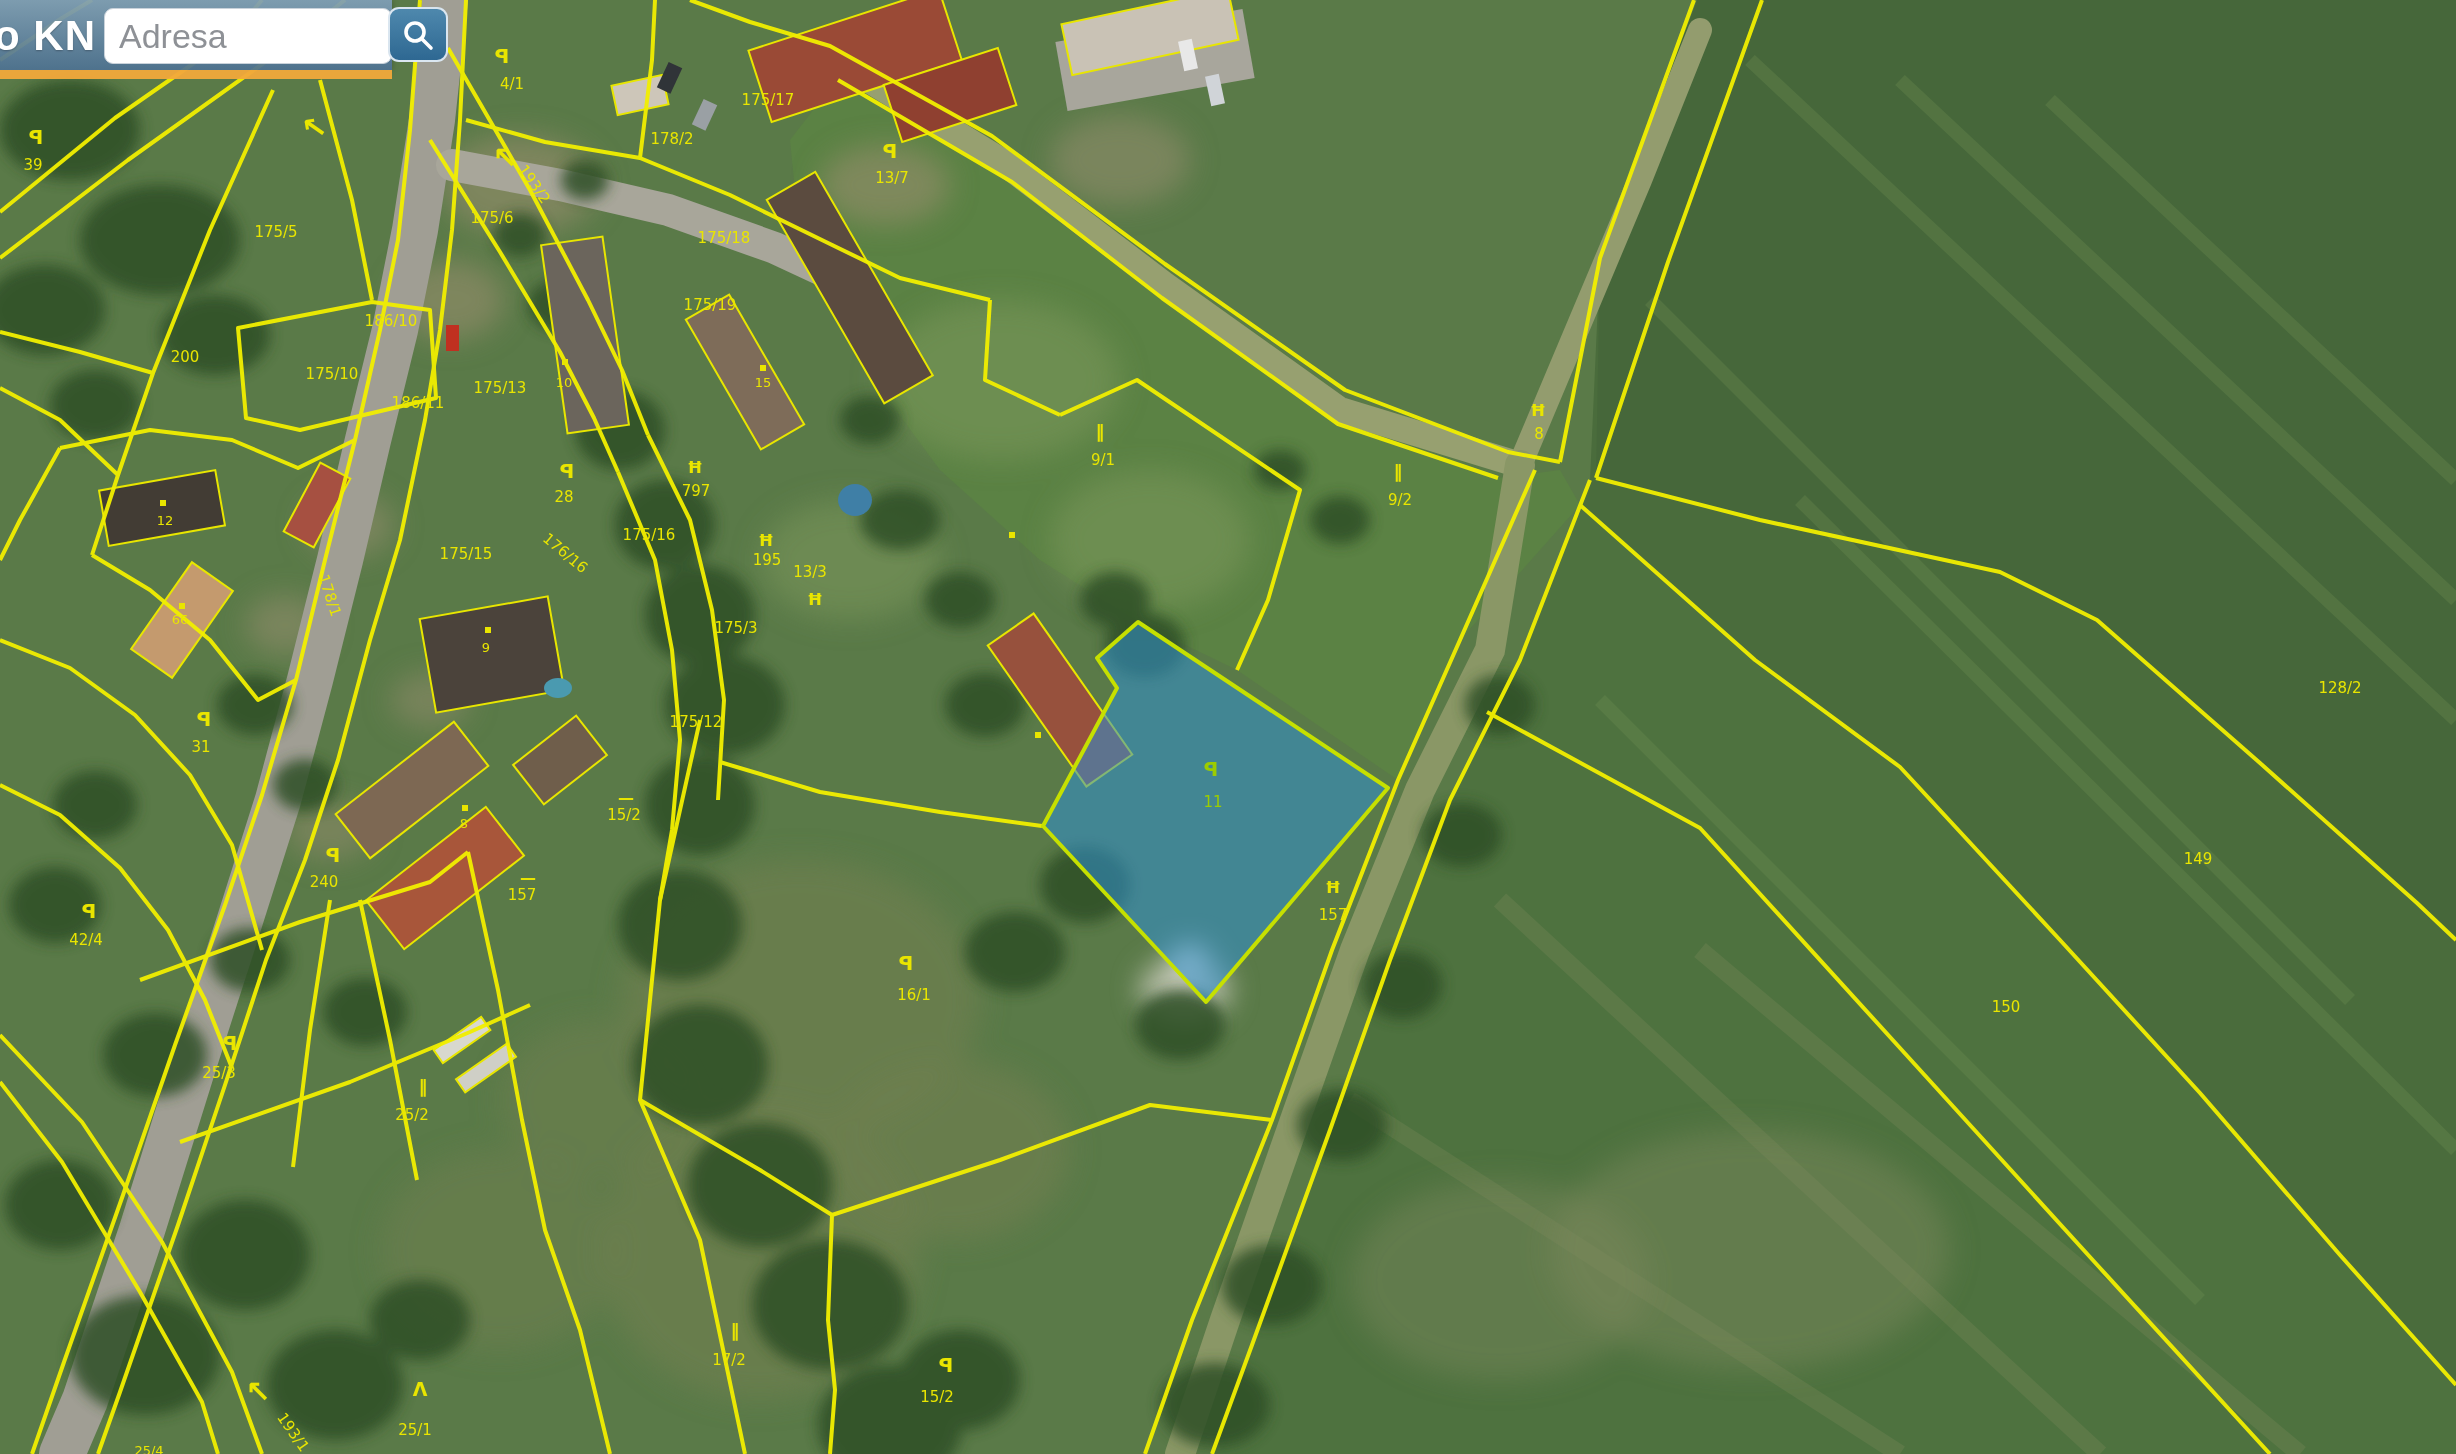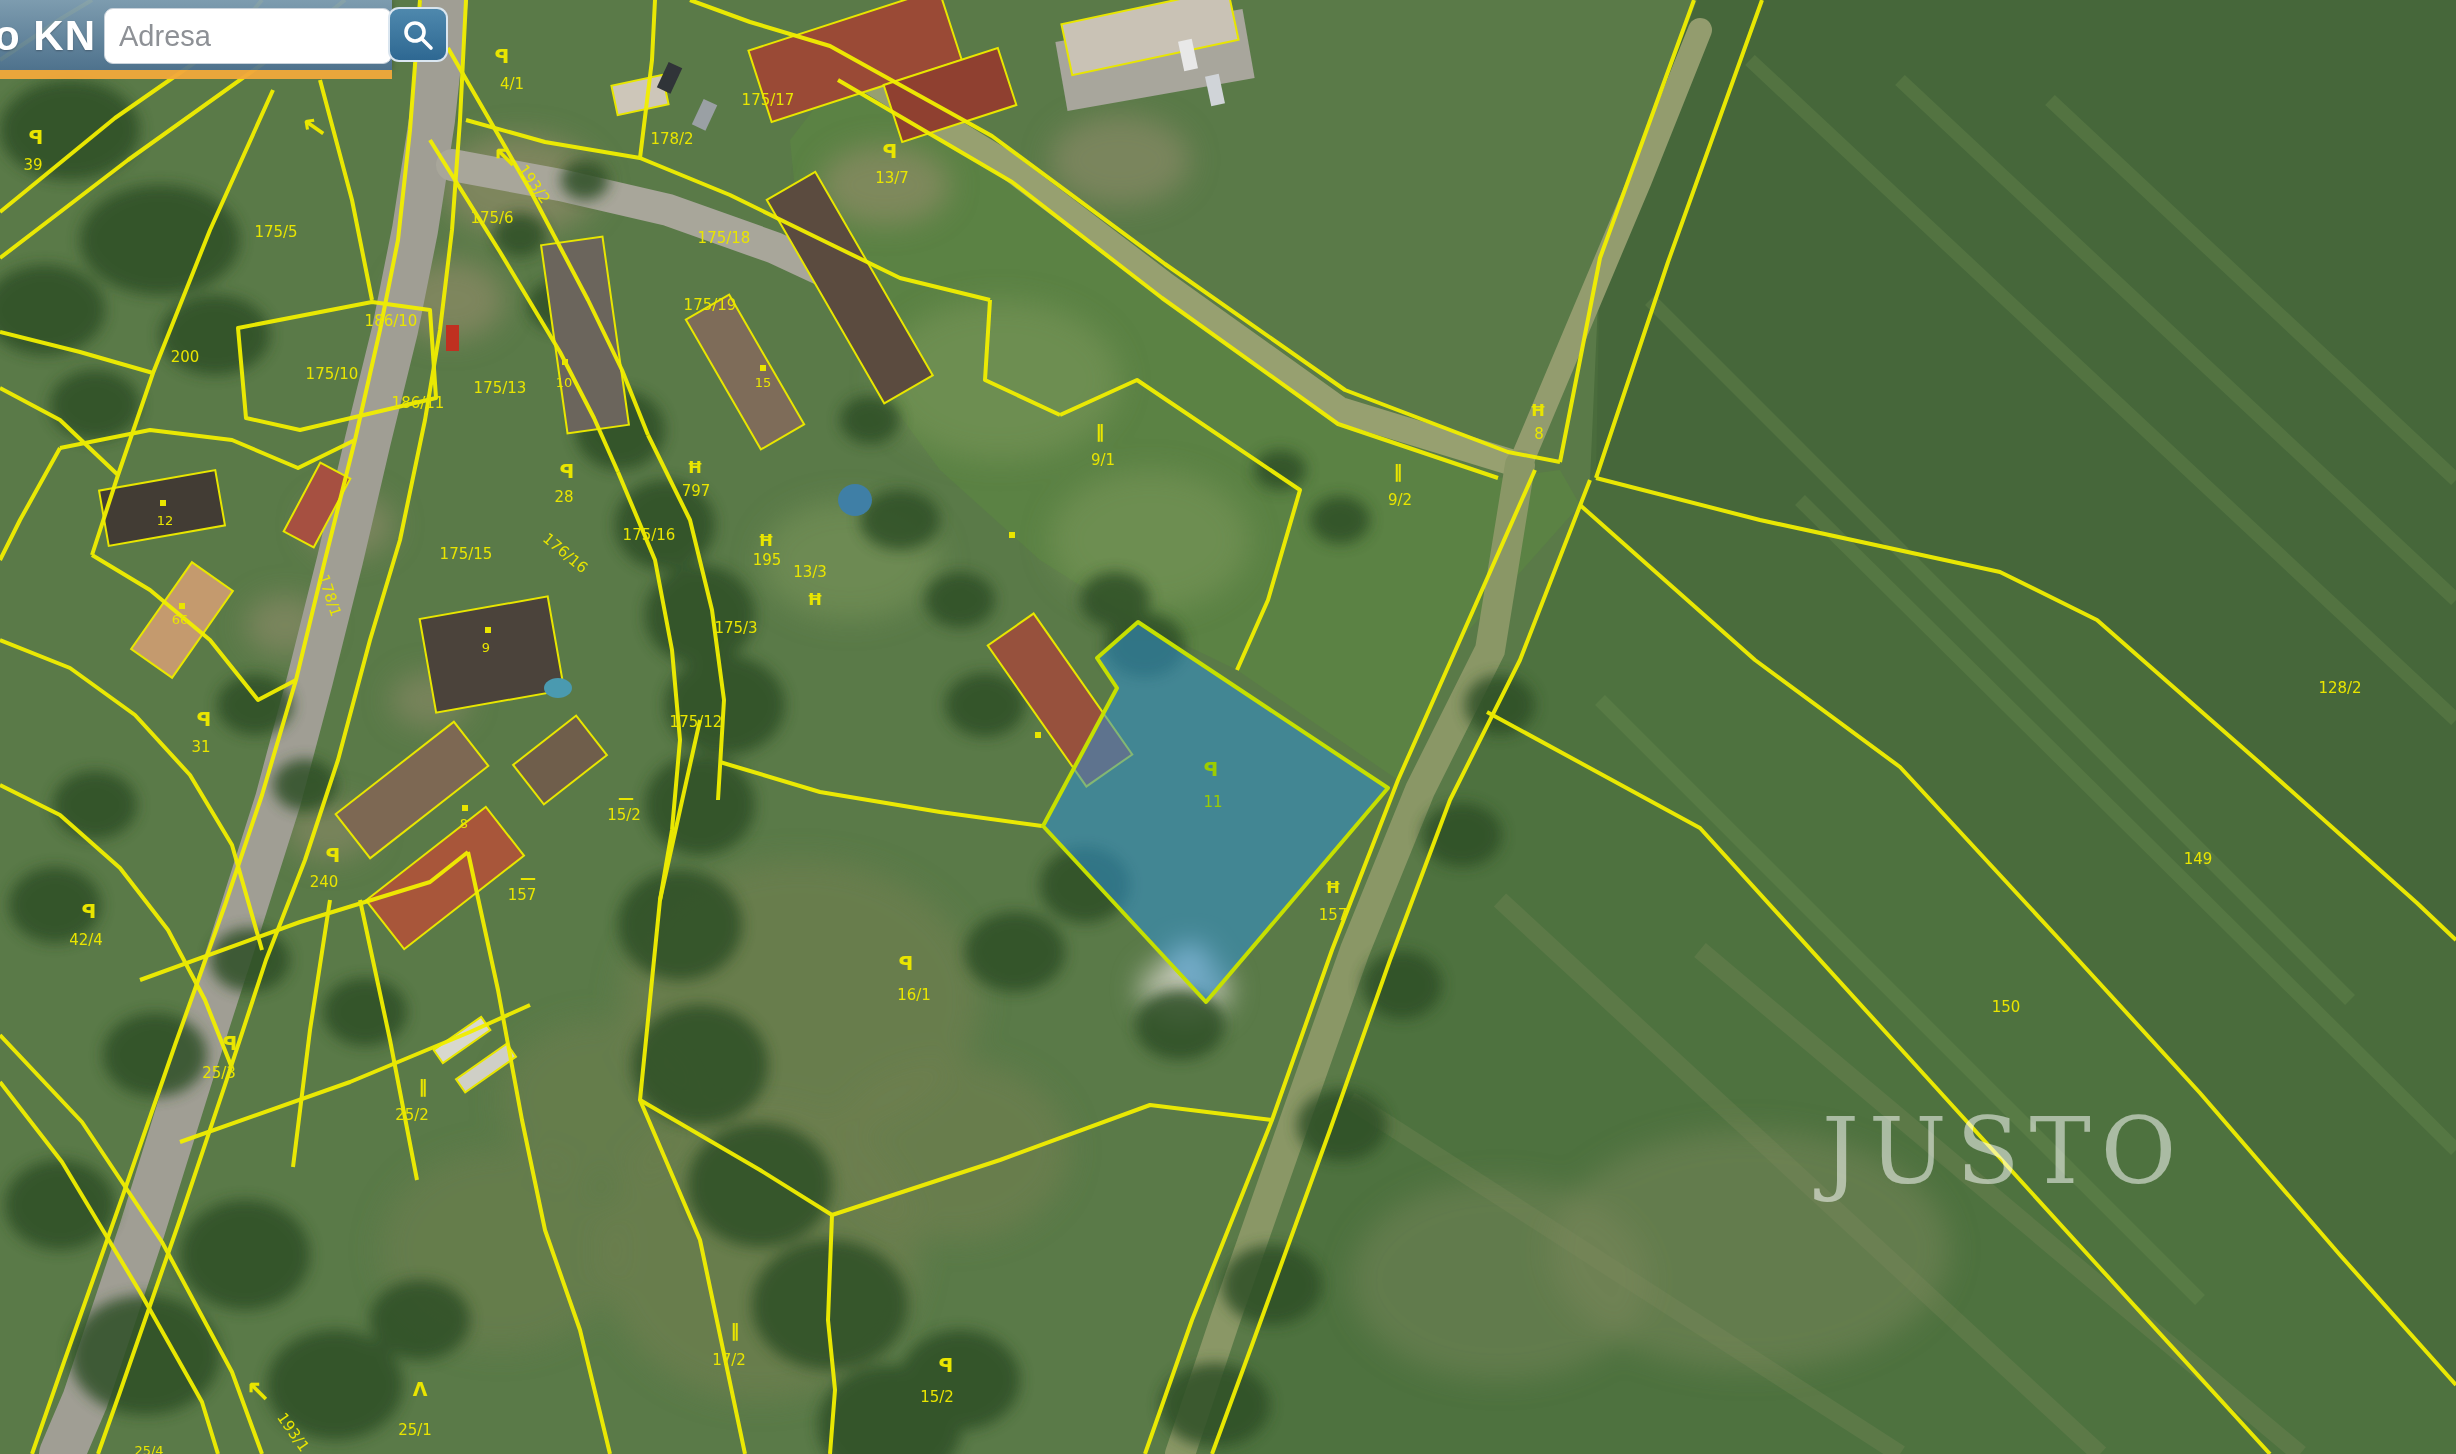--- a/index.html
+++ b/index.html
@@ -9,21 +9,21 @@
   
   .topbar{position:absolute;left:0;top:0;width:392px;height:70px;
       background:linear-gradient(to bottom,rgba(128,158,183,.93),rgba(78,113,146,.93));
       box-shadow:0 0 6px rgba(0,0,0,.25);}
   .topbar-accent{position:absolute;left:0;top:70px;width:392px;height:9px;
       background:#f2a93b;opacity:.95;}
   .app-title{position:absolute;left:-6px;top:12px;color:#fff;font-size:42px;
       font-weight:bold;letter-spacing:1px;text-shadow:0 1px 2px rgba(0,0,0,.25);}
   .search-input{position:absolute;left:104px;top:8px;width:258px;height:54px;
       border:1px solid #c9d2da;border-radius:9px;background:#fff;
-      font-size:29px;color:#333;padding:0 14px;outline:none;}
+      font-size:34px;color:#333;padding:0 14px;outline:none;}
   .search-input::placeholder{color:#8e9196;}
   .search-btn{position:absolute;left:388px;top:7px;width:60px;height:55px;
       border-radius:11px;border:2px solid rgba(235,242,248,.9);
       background:linear-gradient(to bottom,#4e88ad,#2e6892);cursor:pointer;
       display:flex;align-items:center;justify-content:center;padding:0;}
   
   .watermark{position:absolute;left:1822px;top:1098px;width:330px;
       font-family:"DejaVu Serif","Liberation Serif",serif;
       font-size:92px;color:rgba(255,255,255,.52);letter-spacing:10px;
       user-select:none;}
@@ -335,14 +335,13 @@
   <div class="topbar-accent"></div>
   <div class="app-title">o KN</div>
   <input class="search-input" type="text" placeholder="Adresa" style="">
   <button class="search-btn">
     <svg width="34" height="34" viewBox="0 0 34 34">
       <circle cx="14" cy="14" r="9" fill="none" stroke="#ffffff" stroke-width="3.6"></circle>
       <line x1="21" y1="21" x2="30" y2="30" stroke="#ffffff" stroke-width="3.6" stroke-linecap="round"></line>
     </svg>
   </button>
 
-  <div class="watermark">JUSTO</div>
 </div>
 
 </body></html>

